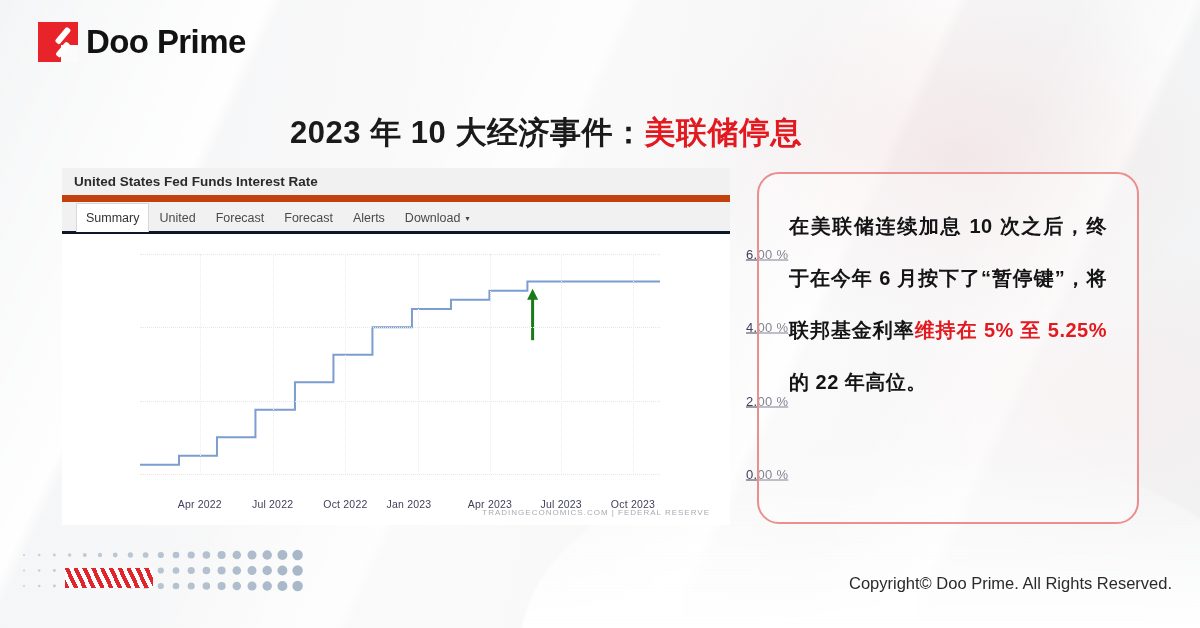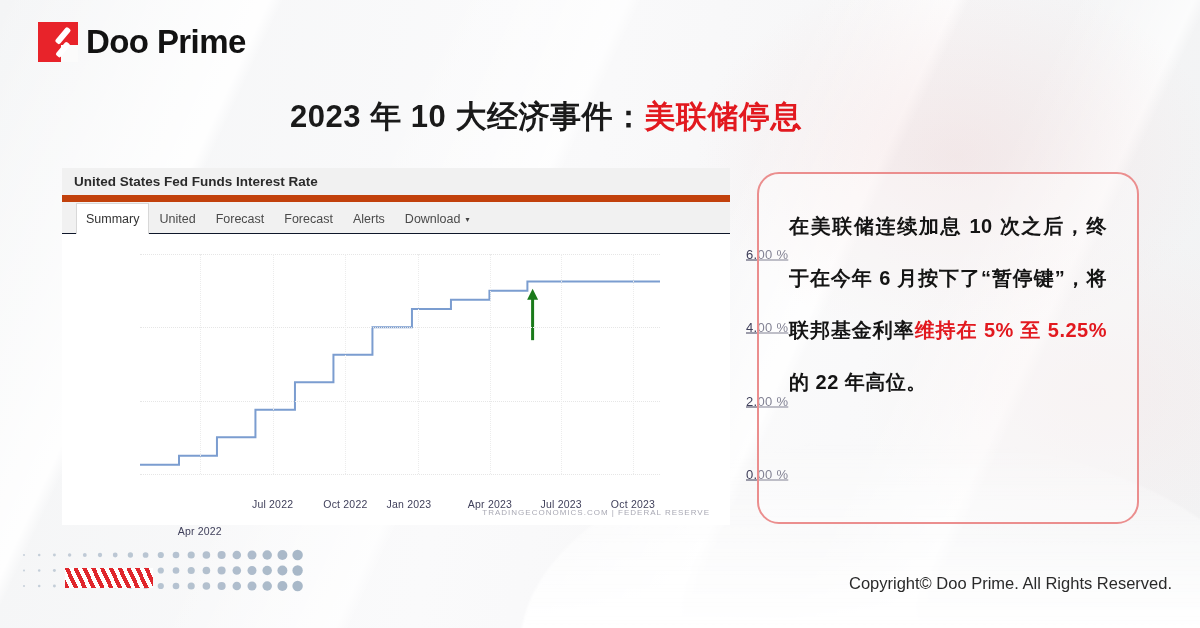--- a/index.html
+++ b/index.html
@@ -50,37 +50,37 @@
   }
   #logo-mark .s1, #logo-mark .s2 {
     position:absolute; background:#fff; border-radius:2px;
   }
   #logo-mark .s1 { width:5.5px; height:19px; left:22px; top:4px;  transform:rotate(40deg); }
   #logo-mark .s2 { width:5.5px; height:17px; left:22px; top:19px; transform:rotate(40deg); }
   #logo-text { font-size:33px; font-weight:bold; color:#121212; letter-spacing:-.6px; }
 
   
   #slide-title {
-    position:absolute; top:96px; left:0; width:1092px; text-align:center;
+    position:absolute; top:112px; left:0; width:1092px; text-align:center;
     font-size:31px; font-weight:bold; color:#1a1a1a; letter-spacing:.5px;
   }
   #slide-title .hl { color:#e2191f; }
 
   
   #chart-panel {
     position:absolute; left:62px; top:168px; width:668px; height:357px;
     background:#fff;
   }
   #chart-head {
     height:34px; background:#f1f1f1; border-bottom:7px solid #c2410c;
     display:flex; align-items:center; padding-left:12px;
   }
   #chart-head-title { font-size:13.5px; font-weight:bold; color:#2b2b2b; }
   #chart-tabs {
-    height:32px; background:#f1f1f1; border-bottom:1px solid #0f172a;
+    height:32px; background:#f1f1f1; border-bottom:3px solid #0f172a;
     display:flex; align-items:stretch; padding-left:14px; font-size:12.5px;
   }
   .tab {
     display:flex; align-items:center; padding:0 9px; color:#4a4a4a;
     border:1px solid transparent; border-bottom:none; position:relative; top:1px;
   }
   .tab.active { background:#fff; border-color:#d8d8d8; color:#333; }
   .tab .caret { margin-left:5px; font-size:8px; color:#444; }
   #chart-body { position:relative; height:291px; background:#fff; }
 
@@ -190,21 +190,21 @@
         </svg>
     <div class="gridline-h" style="top: 220px;"></div>
         <div class="ylab" style="top: 220px;">0.00 %</div>
         <div class="gridline-h" style="top: 146.667px;"></div>
         <div class="ylab" style="top: 146.667px;">2.00 %</div>
         <div class="gridline-h" style="top: 73.3333px;"></div>
         <div class="ylab" style="top: 73.3333px;">4.00 %</div>
         <div class="gridline-h" style="top: 0px;"></div>
         <div class="ylab" style="top: 0px;">6.00 %</div>
         <div class="gridline-v" style="left: 59.8px;"></div>
-        <div class="xlab" style="left: 59.8px; margin-top: 27px;">Apr 2022</div>
+        <div class="xlab" style="left: 59.8px;">Apr 2022</div>
         <div class="gridline-v" style="left: 132.6px;"></div>
         <div class="xlab" style="left: 132.6px;">Jul 2022</div>
         <div class="gridline-v" style="left: 205.4px;"></div>
         <div class="xlab" style="left: 205.4px;">Oct 2022</div>
         <div class="gridline-v" style="left: 278.2px;"></div>
         <div class="xlab" style="left: 269px;">Jan 2023</div>
         <div class="gridline-v" style="left: 349.96px;"></div>
         <div class="xlab" style="left: 349.96px;">Apr 2023</div>
         <div class="gridline-v" style="left: 421.2px;"></div>
         <div class="xlab" style="left: 421.2px;">Jul 2023</div>

